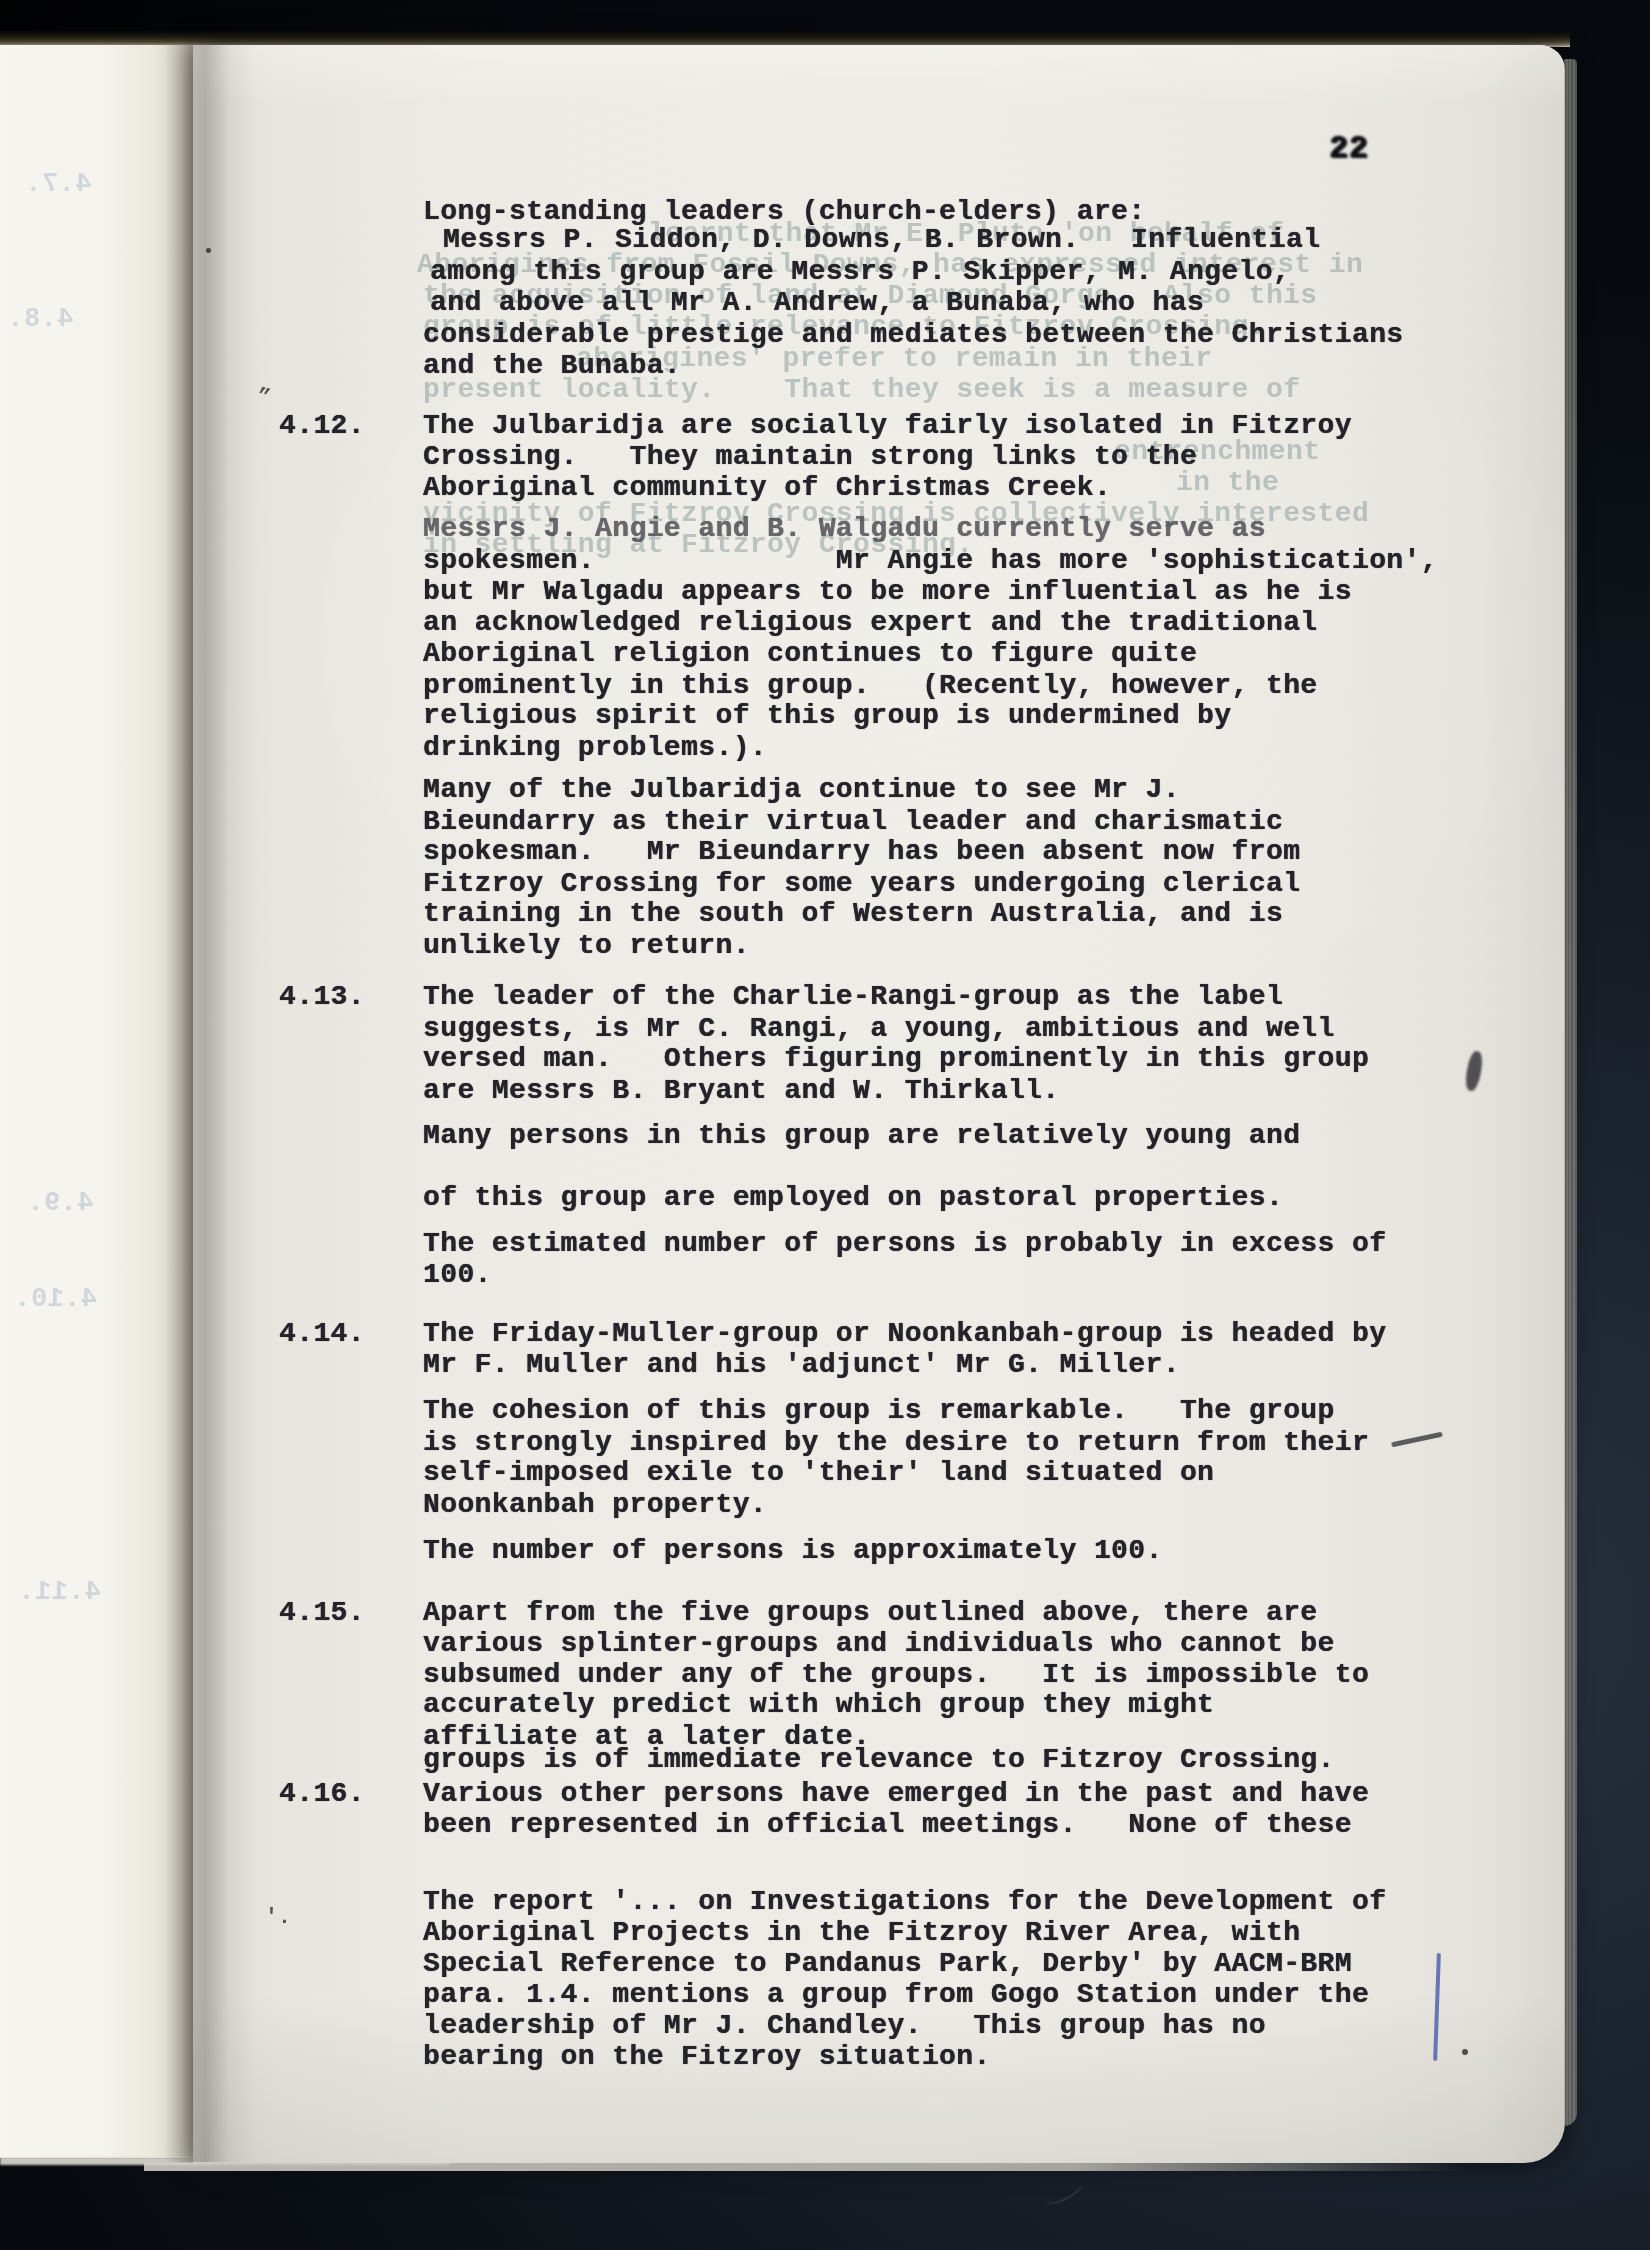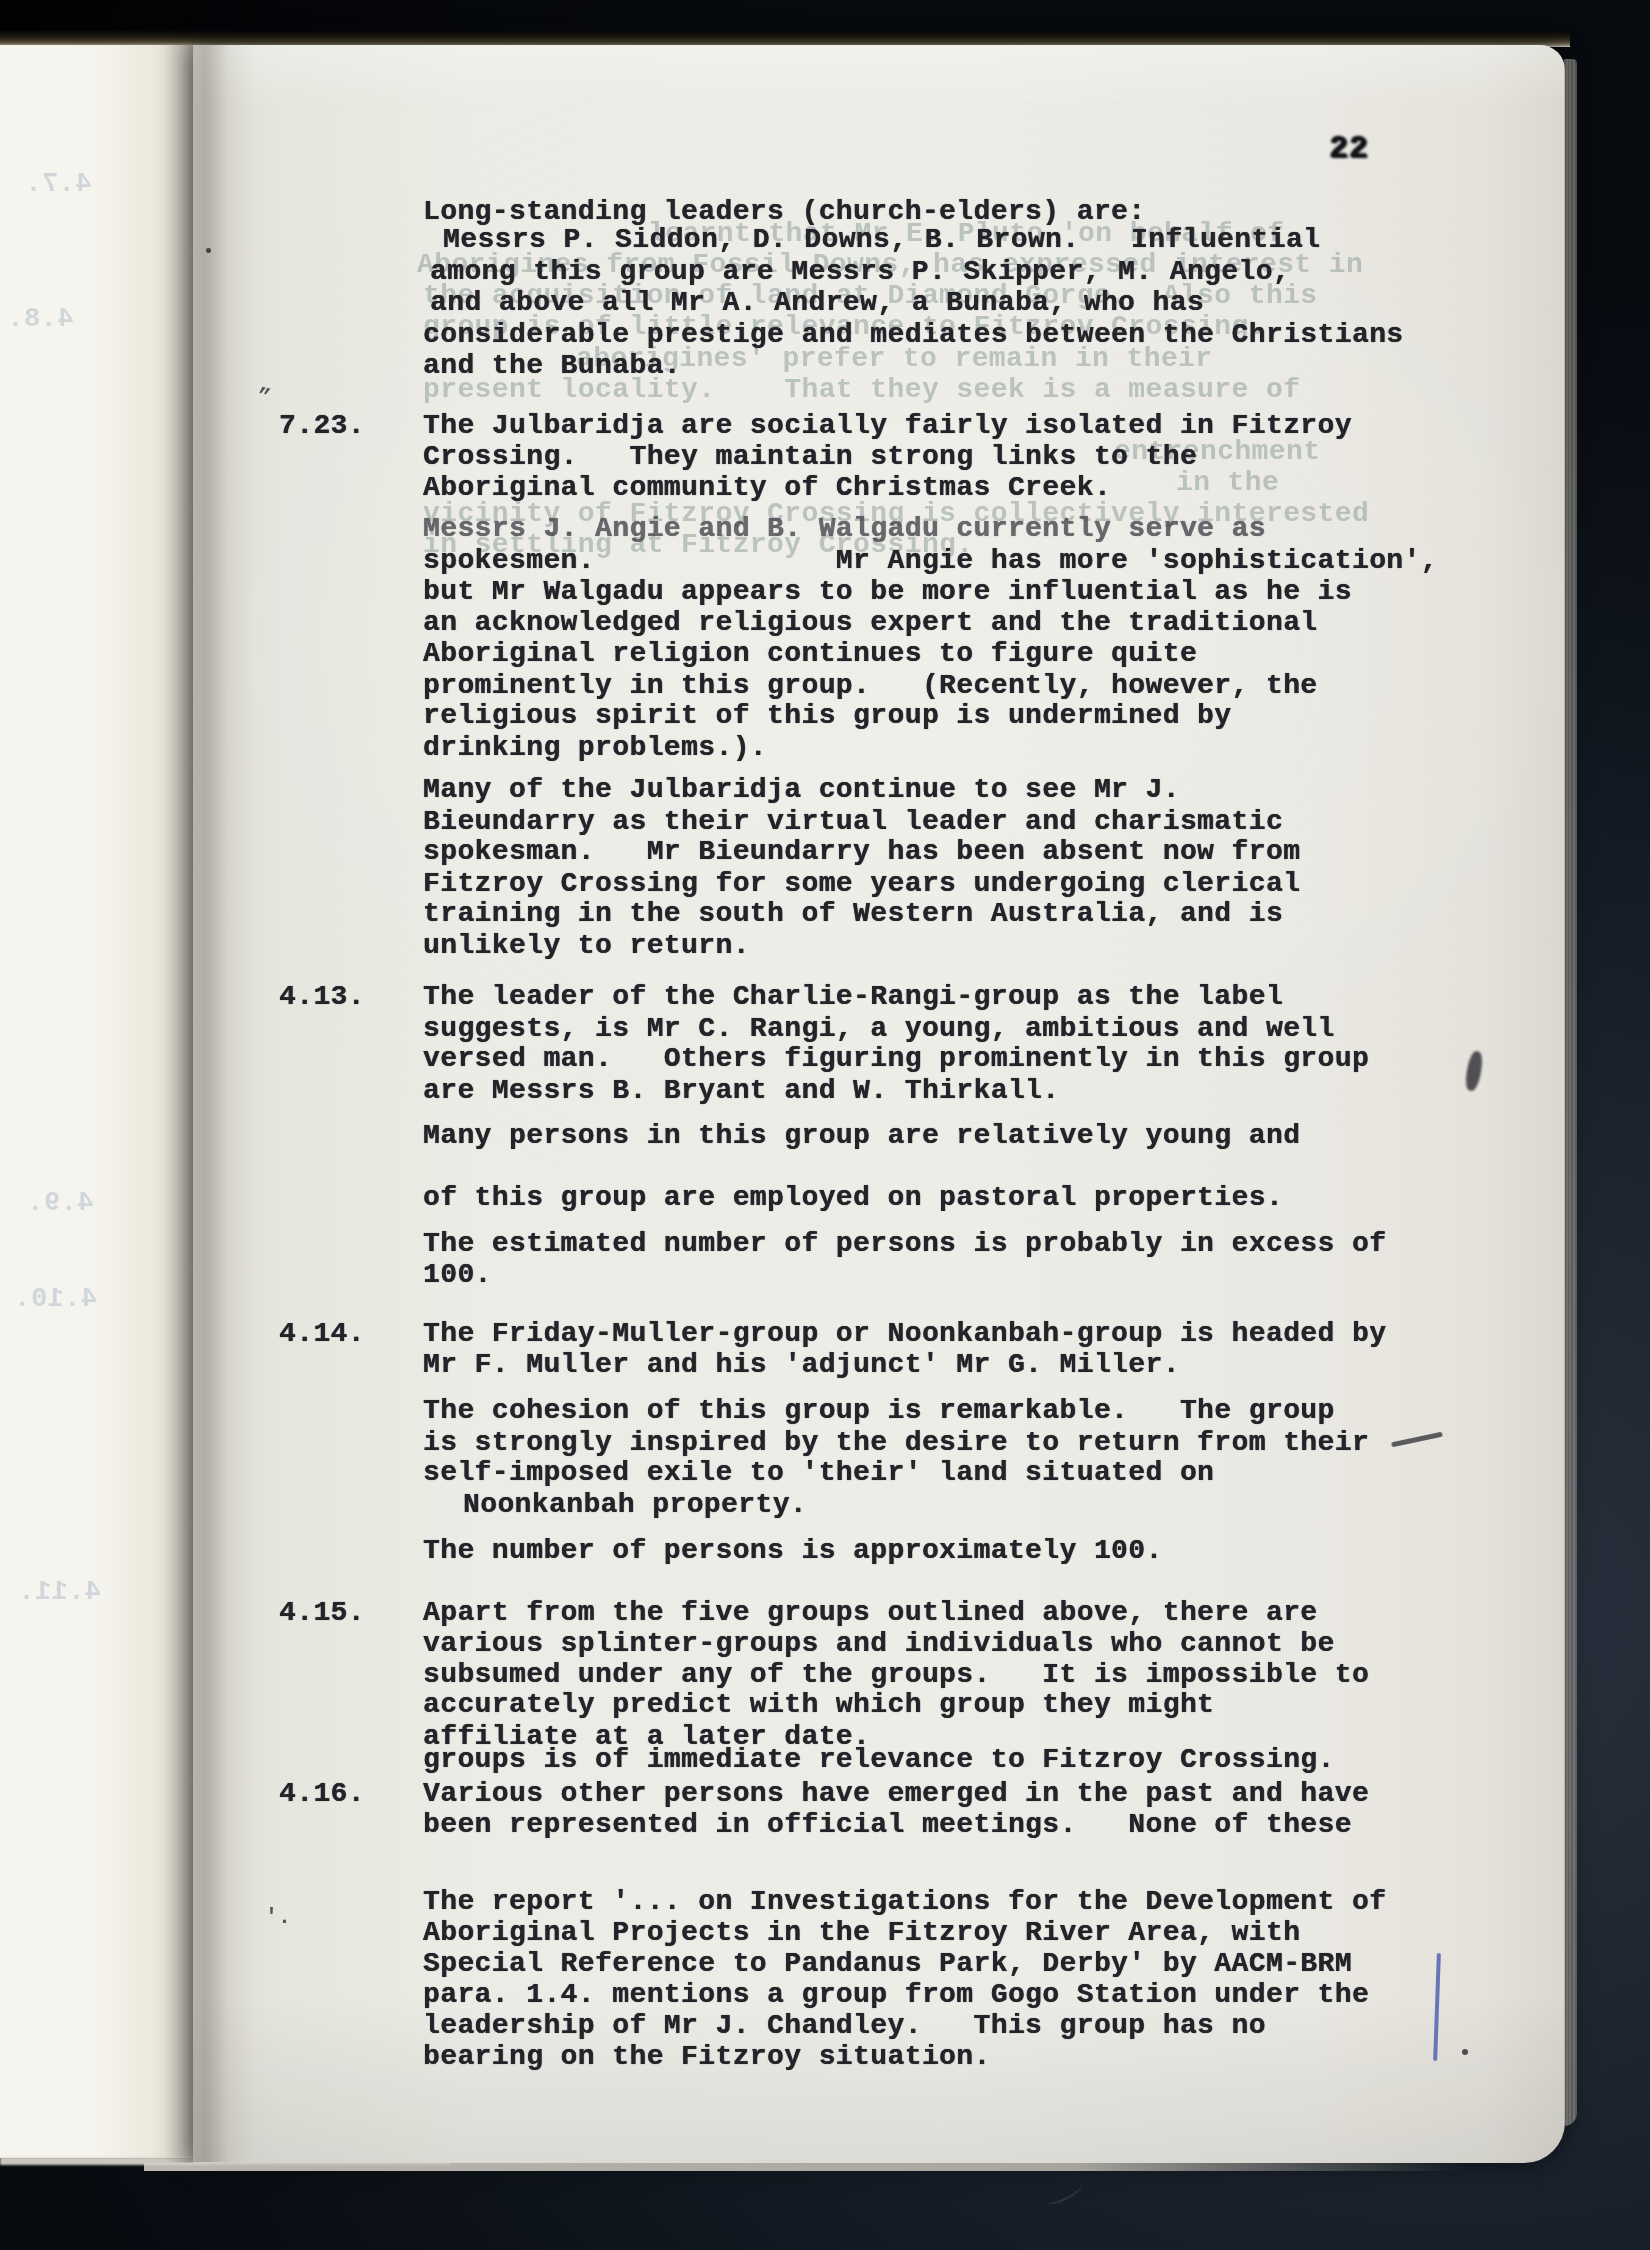--- a/index.html
+++ b/index.html
@@ -67,21 +67,21 @@
       <div class="line ghost" style="left: 1114px; top: 436px;">entrenchment</div>
       <div class="line ghost" style="left: 1176px; top: 467px;">in the</div>
       <div class="line ghost" style="left: 423px; top: 498px;">vicinity of Fitzroy Crossing is collectively interested</div>
       <div class="line ghost" style="left: 423px; top: 529px;">in settling at Fitzroy Crossing.</div>
       <div class="line body" style="left: 423px; top: 196px;">Long-standing leaders (church-elders) are:</div>
       <div class="line body" style="left: 443px; top: 224px;">Messrs P. Siddon, D. Downs, B. Brown.   Influential</div>
       <div class="line body" style="left: 430px; top: 256px;">among this group are Messrs P. Skipper, M. Angelo,</div>
       <div class="line body" style="left: 430px; top: 287px;">and above all Mr A. Andrew, a Bunaba, who has</div>
       <div class="line body" style="left: 423px; top: 319px;">considerable prestige and mediates between the Christians</div>
       <div class="line body" style="left: 423px; top: 350px;">and the Bunaba.</div>
-      <div class="line num" style="left: 279px; top: 410px;">7.23.</div>
+      <div class="line num" style="left: 279px; top: 410px;">4.12.</div>
       <div class="line body" style="left: 423px; top: 410px;">The Julbaridja are socially fairly isolated in Fitzroy</div>
       <div class="line body" style="left: 423px; top: 441px;">Crossing.   They maintain strong links to the</div>
       <div class="line body" style="left: 423px; top: 472px;">Aboriginal community of Christmas Creek.</div>
       <div class="line faded" style="left: 423px; top: 513px;">Messrs J. Angie and B. Walgadu currently serve as</div>
       <div class="line body" style="left: 423px; top: 545px; text-align: right;">spokesmen.              Mr Angie has more 'sophistication',</div>
       <div class="line body" style="left: 423px; top: 576px;">but Mr Walgadu appears to be more influential as he is</div>
       <div class="line body" style="left: 423px; top: 607px;">an acknowledged religious expert and the traditional</div>
       <div class="line body" style="left: 423px; top: 638px;">Aboriginal religion continues to figure quite</div>
       <div class="line body" style="left: 423px; top: 670px;">prominently in this group.   (Recently, however, the</div>
       <div class="line body" style="left: 423px; top: 700px;">religious spirit of this group is undermined by</div>
@@ -100,21 +100,21 @@
       <div class="line body" style="left: 423px; top: 1120px;">Many persons in this group are relatively young and</div>
       <div class="line body" style="left: 423px; top: 1182px;">of this group are employed on pastoral properties.</div>
       <div class="line body" style="left: 423px; top: 1228px;">The estimated number of persons is probably in excess of</div>
       <div class="line body" style="left: 423px; top: 1259px;">100.</div>
       <div class="line num" style="left: 279px; top: 1318px;">4.14.</div>
       <div class="line body" style="left: 423px; top: 1318px;">The Friday-Muller-group or Noonkanbah-group is headed by</div>
       <div class="line body" style="left: 423px; top: 1349px;">Mr F. Muller and his 'adjunct' Mr G. Miller.</div>
       <div class="line body" style="left: 423px; top: 1395px;">The cohesion of this group is remarkable.   The group</div>
       <div class="line body" style="left: 423px; top: 1427px;">is strongly inspired by the desire to return from their</div>
       <div class="line body" style="left: 423px; top: 1457px;">self-imposed exile to 'their' land situated on</div>
-      <div class="line body" style="left: 423px; top: 1489px; margin-left: 40px;">Noonkanbah property.</div>
+      <div class="line body" style="left: 423px; top: 1489px;">Noonkanbah property.</div>
       <div class="line body" style="left: 423px; top: 1535px;">The number of persons is approximately 100.</div>
       <div class="line num" style="left: 279px; top: 1597px;">4.15.</div>
       <div class="line body" style="left: 423px; top: 1597px;">Apart from the five groups outlined above, there are</div>
       <div class="line body" style="left: 423px; top: 1628px;">various splinter-groups and individuals who cannot be</div>
       <div class="line body" style="left: 423px; top: 1659px;">subsumed under any of the groups.   It is impossible to</div>
       <div class="line body" style="left: 423px; top: 1689px;">accurately predict with which group they might</div>
       <div class="line body" style="left: 423px; top: 1721px;">affiliate at a later date.</div>
       <div class="line num" style="left: 279px; top: 1778px;">4.16.</div>
       <div class="line body" style="left: 423px; top: 1778px;">Various other persons have emerged in the past and have</div>
       <div class="line body" style="left: 423px; top: 1809px;">been represented in official meetings.   None of these</div>

